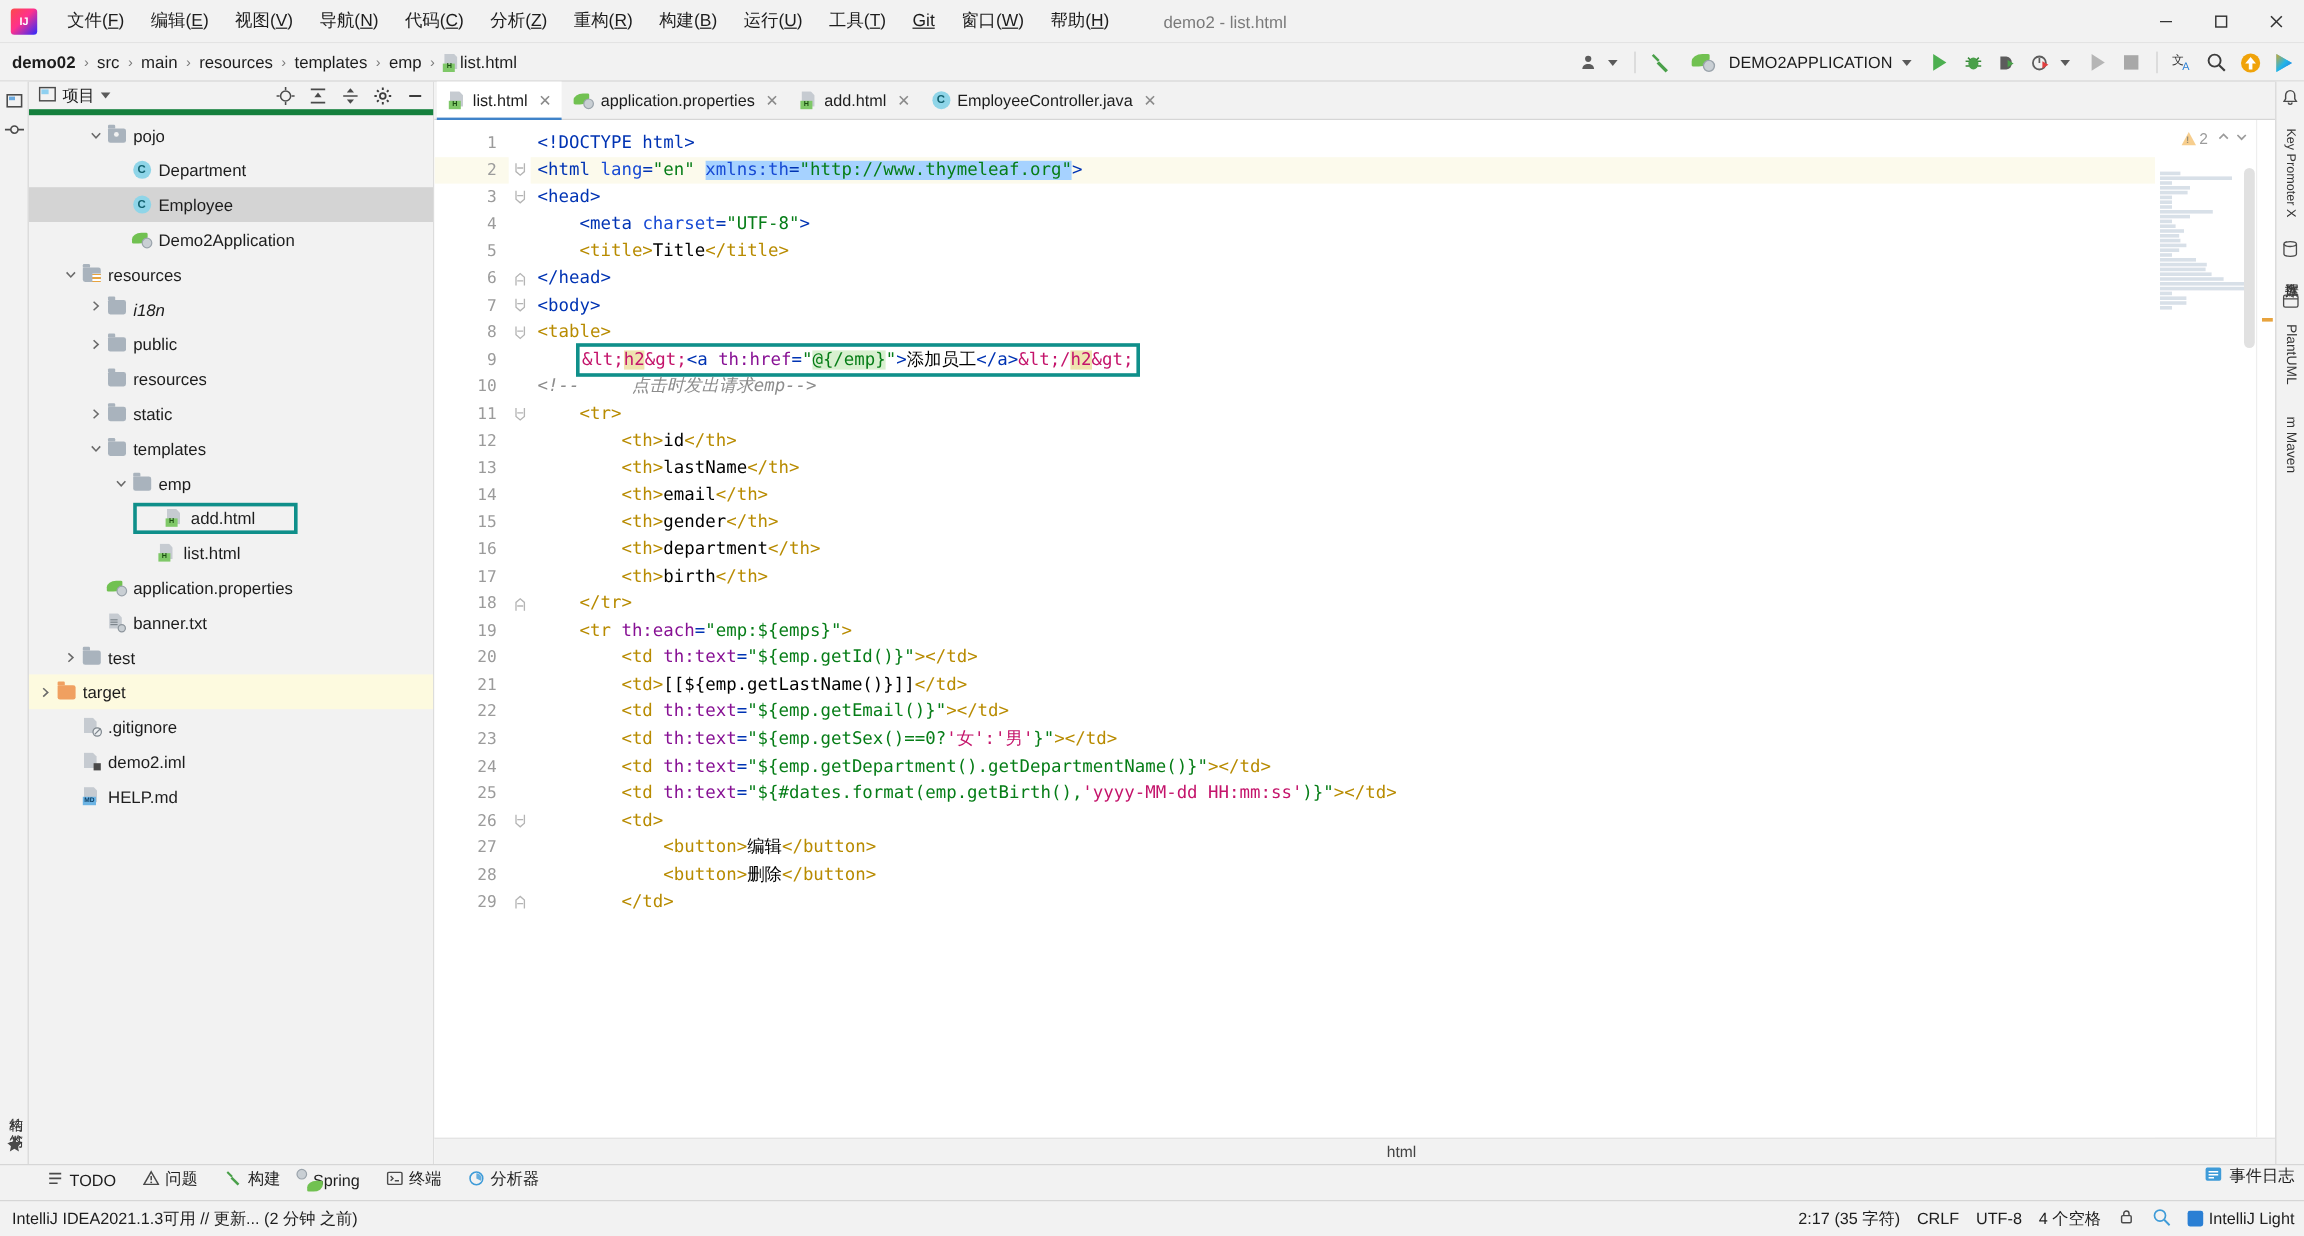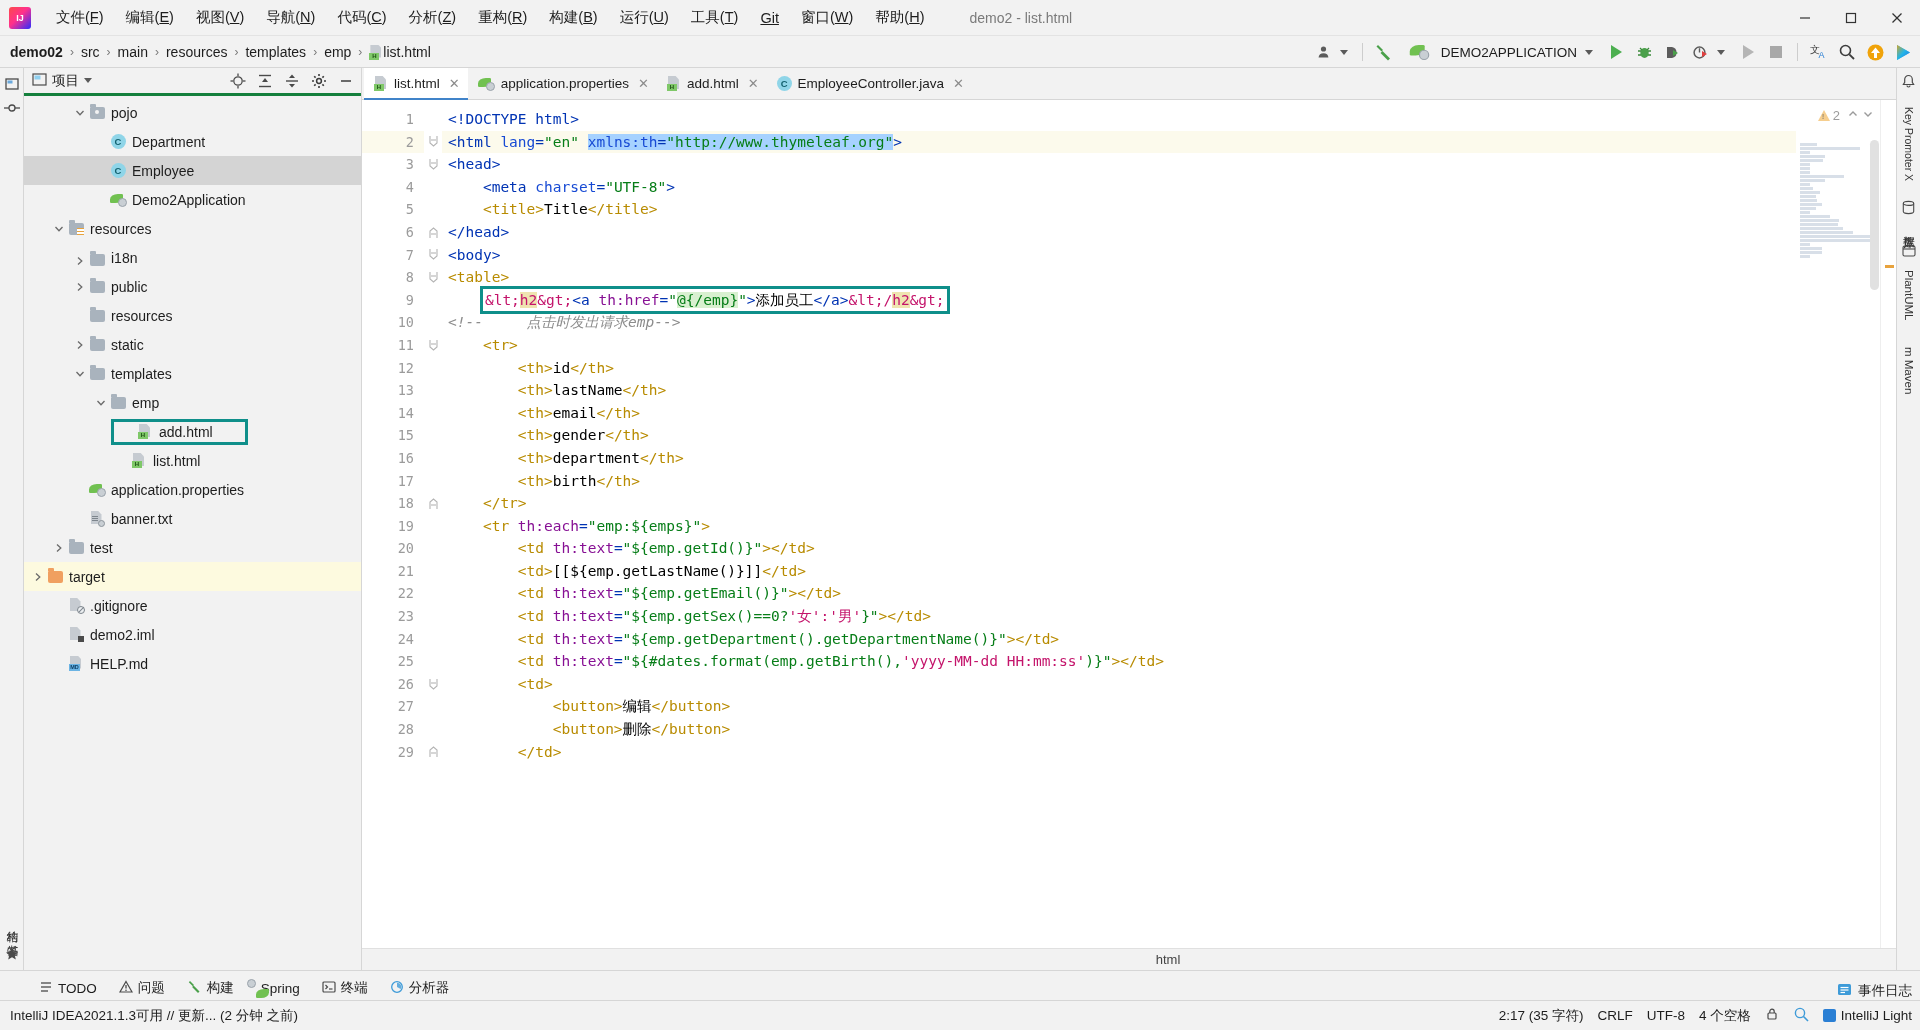--- a/index.html
+++ b/index.html
@@ -96,21 +96,21 @@
     position: relative;
   }
 
   
   .project {
     width: 338px; background: #f2f2f2; display: flex; flex-direction: column;
     border-right: 1px solid #d6d6d6; min-width:0;
   }
   .proj-head {
     height: 28px; display: flex; align-items: center; padding: 0 4px 0 8px; gap: 5px;
-    border-bottom: 3px solid #15803d;
+    border-bottom: 5px solid #15803d;
   }
   .proj-title { font-size: 13.5px; color: #1d1d1d; }
   .proj-head .spacer { flex: 1; }
   .hb { width:22px;height:22px;display:flex;align-items:center;justify-content:center;border-radius:3px;}
   .tree { flex: 1; overflow: hidden; padding-top: 2px; position: relative; }
   .trow {
     height: 29px; display: flex; align-items: center; font-size: 14px; color: #1d1d1d;
     white-space: nowrap; padding-right: 4px;
   }
   .trow.sel { background: #d4d4d4; }
@@ -240,21 +240,21 @@
     position:absolute; right:1px; top:40px; width:9px; height:150px; background:#c9c9c9; border-radius:5px;
   }
   .breadcrumb-bottom {
     height: 22px; background: #f2f2f2; border-top: 1px solid #e0e0e0;
     display: flex; align-items: center; padding-left: 78px; font-size: 13px; color: #444; justify-content: center;
   }
 
   
   .toolbar-bottom {
     height: 30px; background: #f2f2f2; border-top: 1px solid #d6d6d6;
-    display: flex; align-items: flex-end; padding-left: 30px; gap: 4px; position: relative;
+    display: flex; align-items: flex-start; padding-left: 30px; gap: 4px; position: relative;
   }
   .twbtn {
     display: flex; align-items: center; gap: 5px; padding: 3px 9px; font-size: 13.5px;
     color: #1d1d1d; border-radius: 3px; white-space: nowrap;
   }
   .tw-right { position: absolute; right: 8px; display: flex; align-items: center; gap: 6px; font-size:13.5px;}
 
   
   .statusbar {
     height: 30px; background: #f2f2f2; border-top: 1px solid #d6d6d6;
@@ -545,21 +545,21 @@
                   <path d="M1.5 3 L5 6.8 L8.5 3" fill="none" stroke="#6a6a6a" stroke-width="1.3"></path>
                 </svg>
               </span>
               <span class="ticon">
                 <span class="folder res"></span>
               </span>
               <span class="tlabel">resources</span>
             </div>
           </div>
           <div class="trow">
-            <div style="display: flex; align-items: flex-end; margin-left: 48px;">
+            <div style="display: flex; align-items: flex-start; margin-left: 48px; font-style: italic;">
               <span class="twist">
                 <svg width="10" height="10" viewBox="0 0 10 10">
                   <path d="M3 1.5 L6.8 5 L3 8.5" fill="none" stroke="#6a6a6a" stroke-width="1.3"></path>
                 </svg>
               </span>
               <span class="ticon">
                 <span class="folder"></span>
               </span>
               <span class="tlabel">i18n</span>
             </div>

